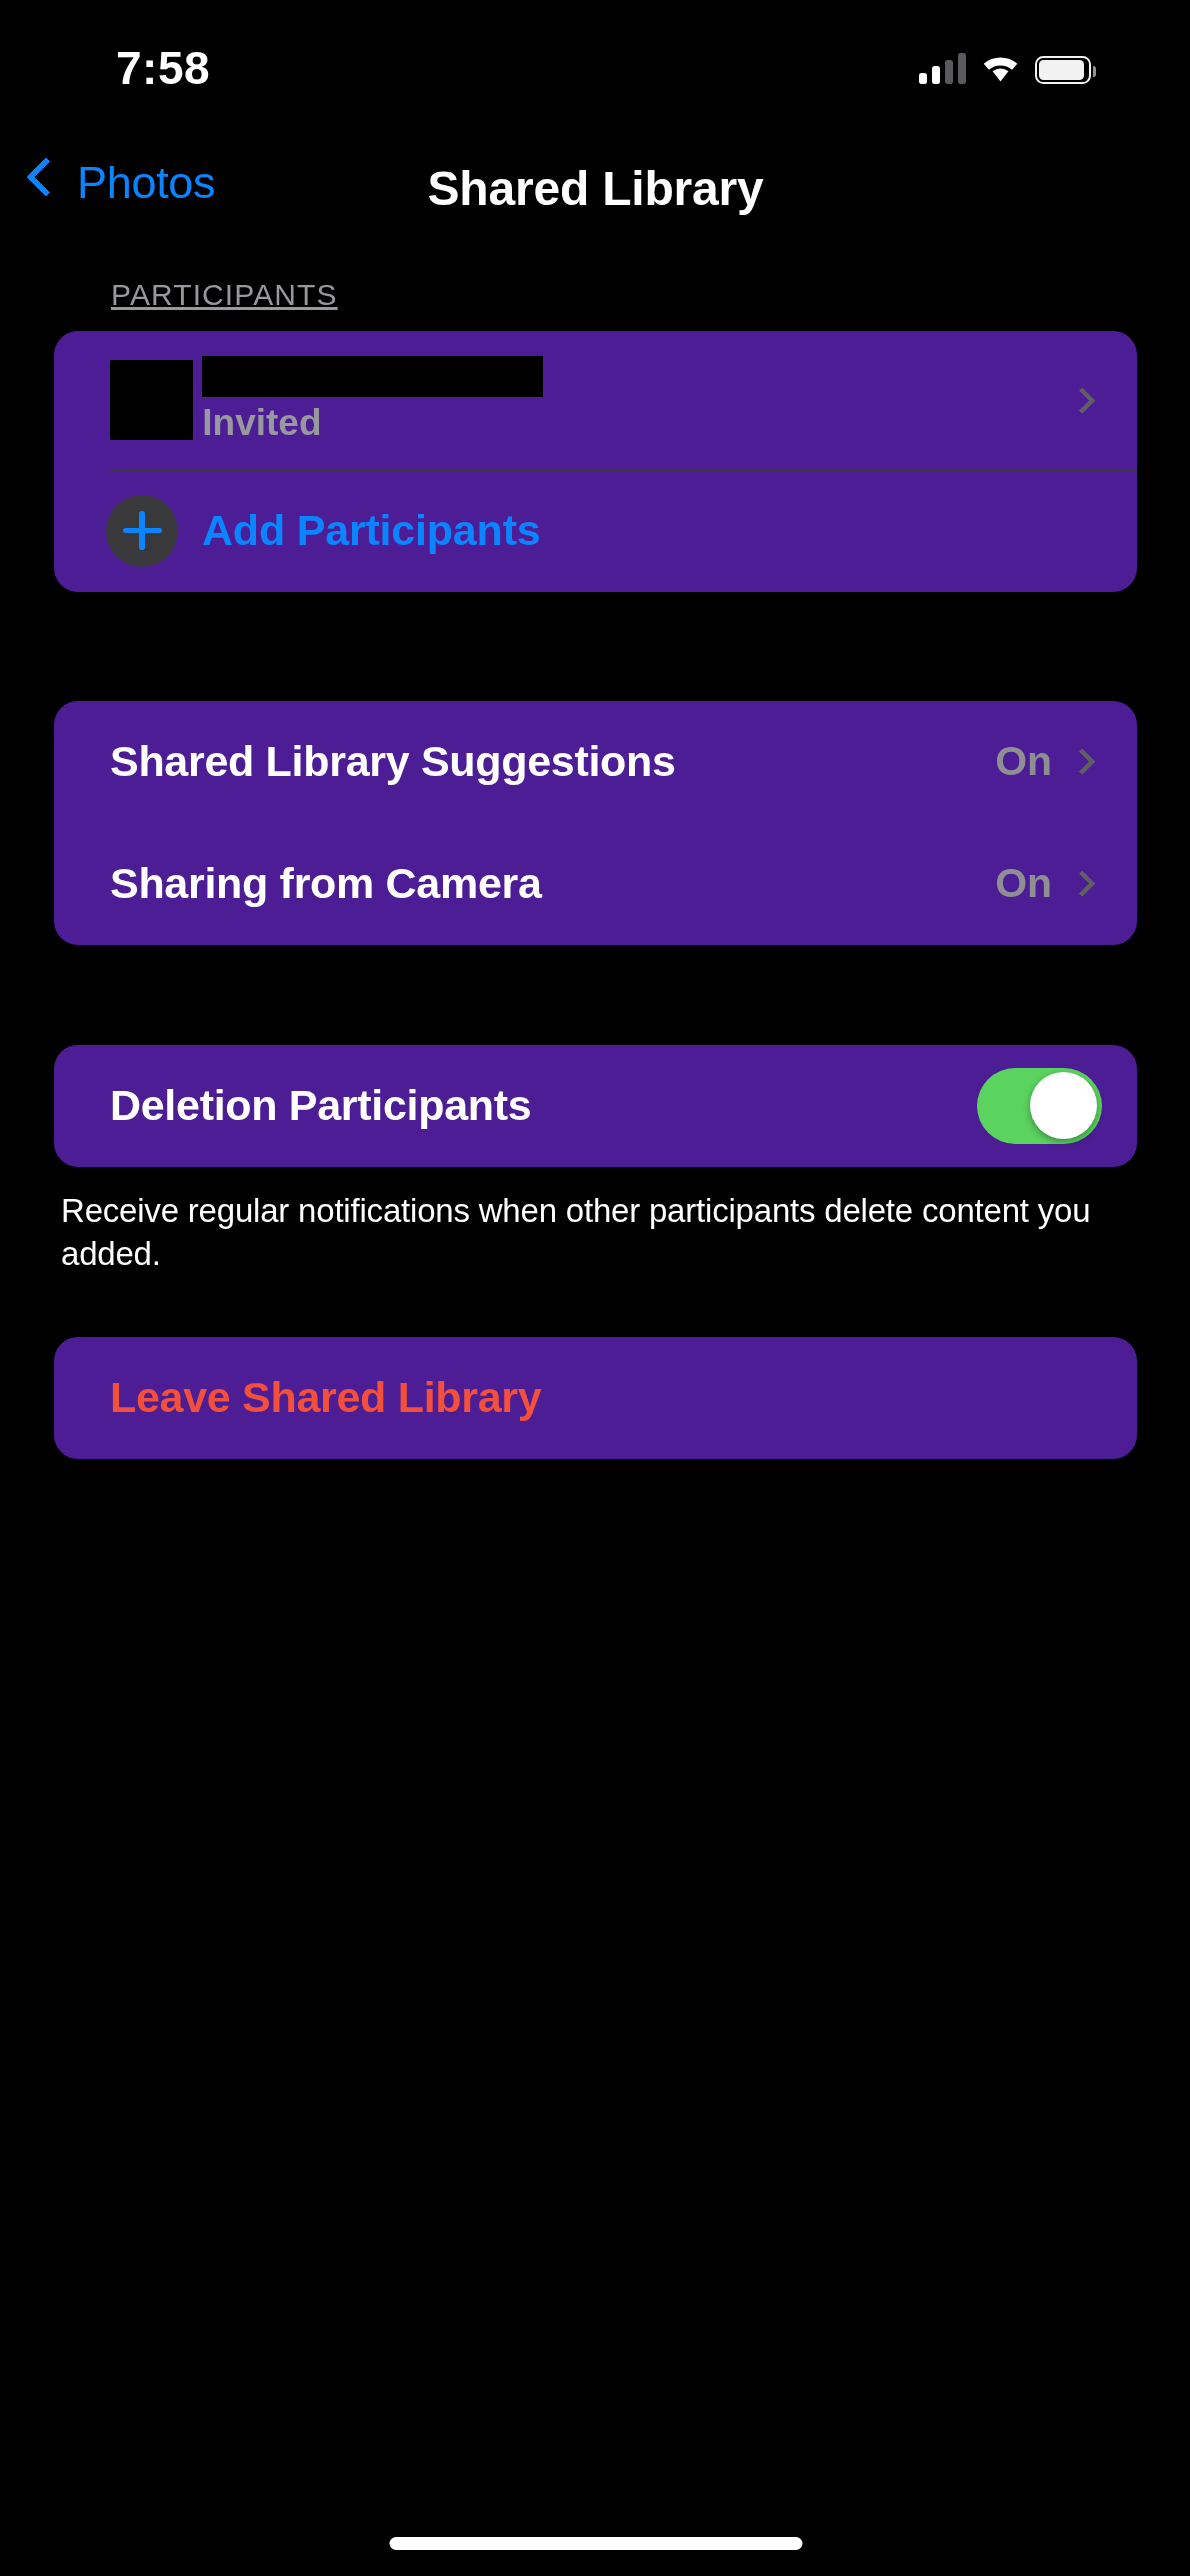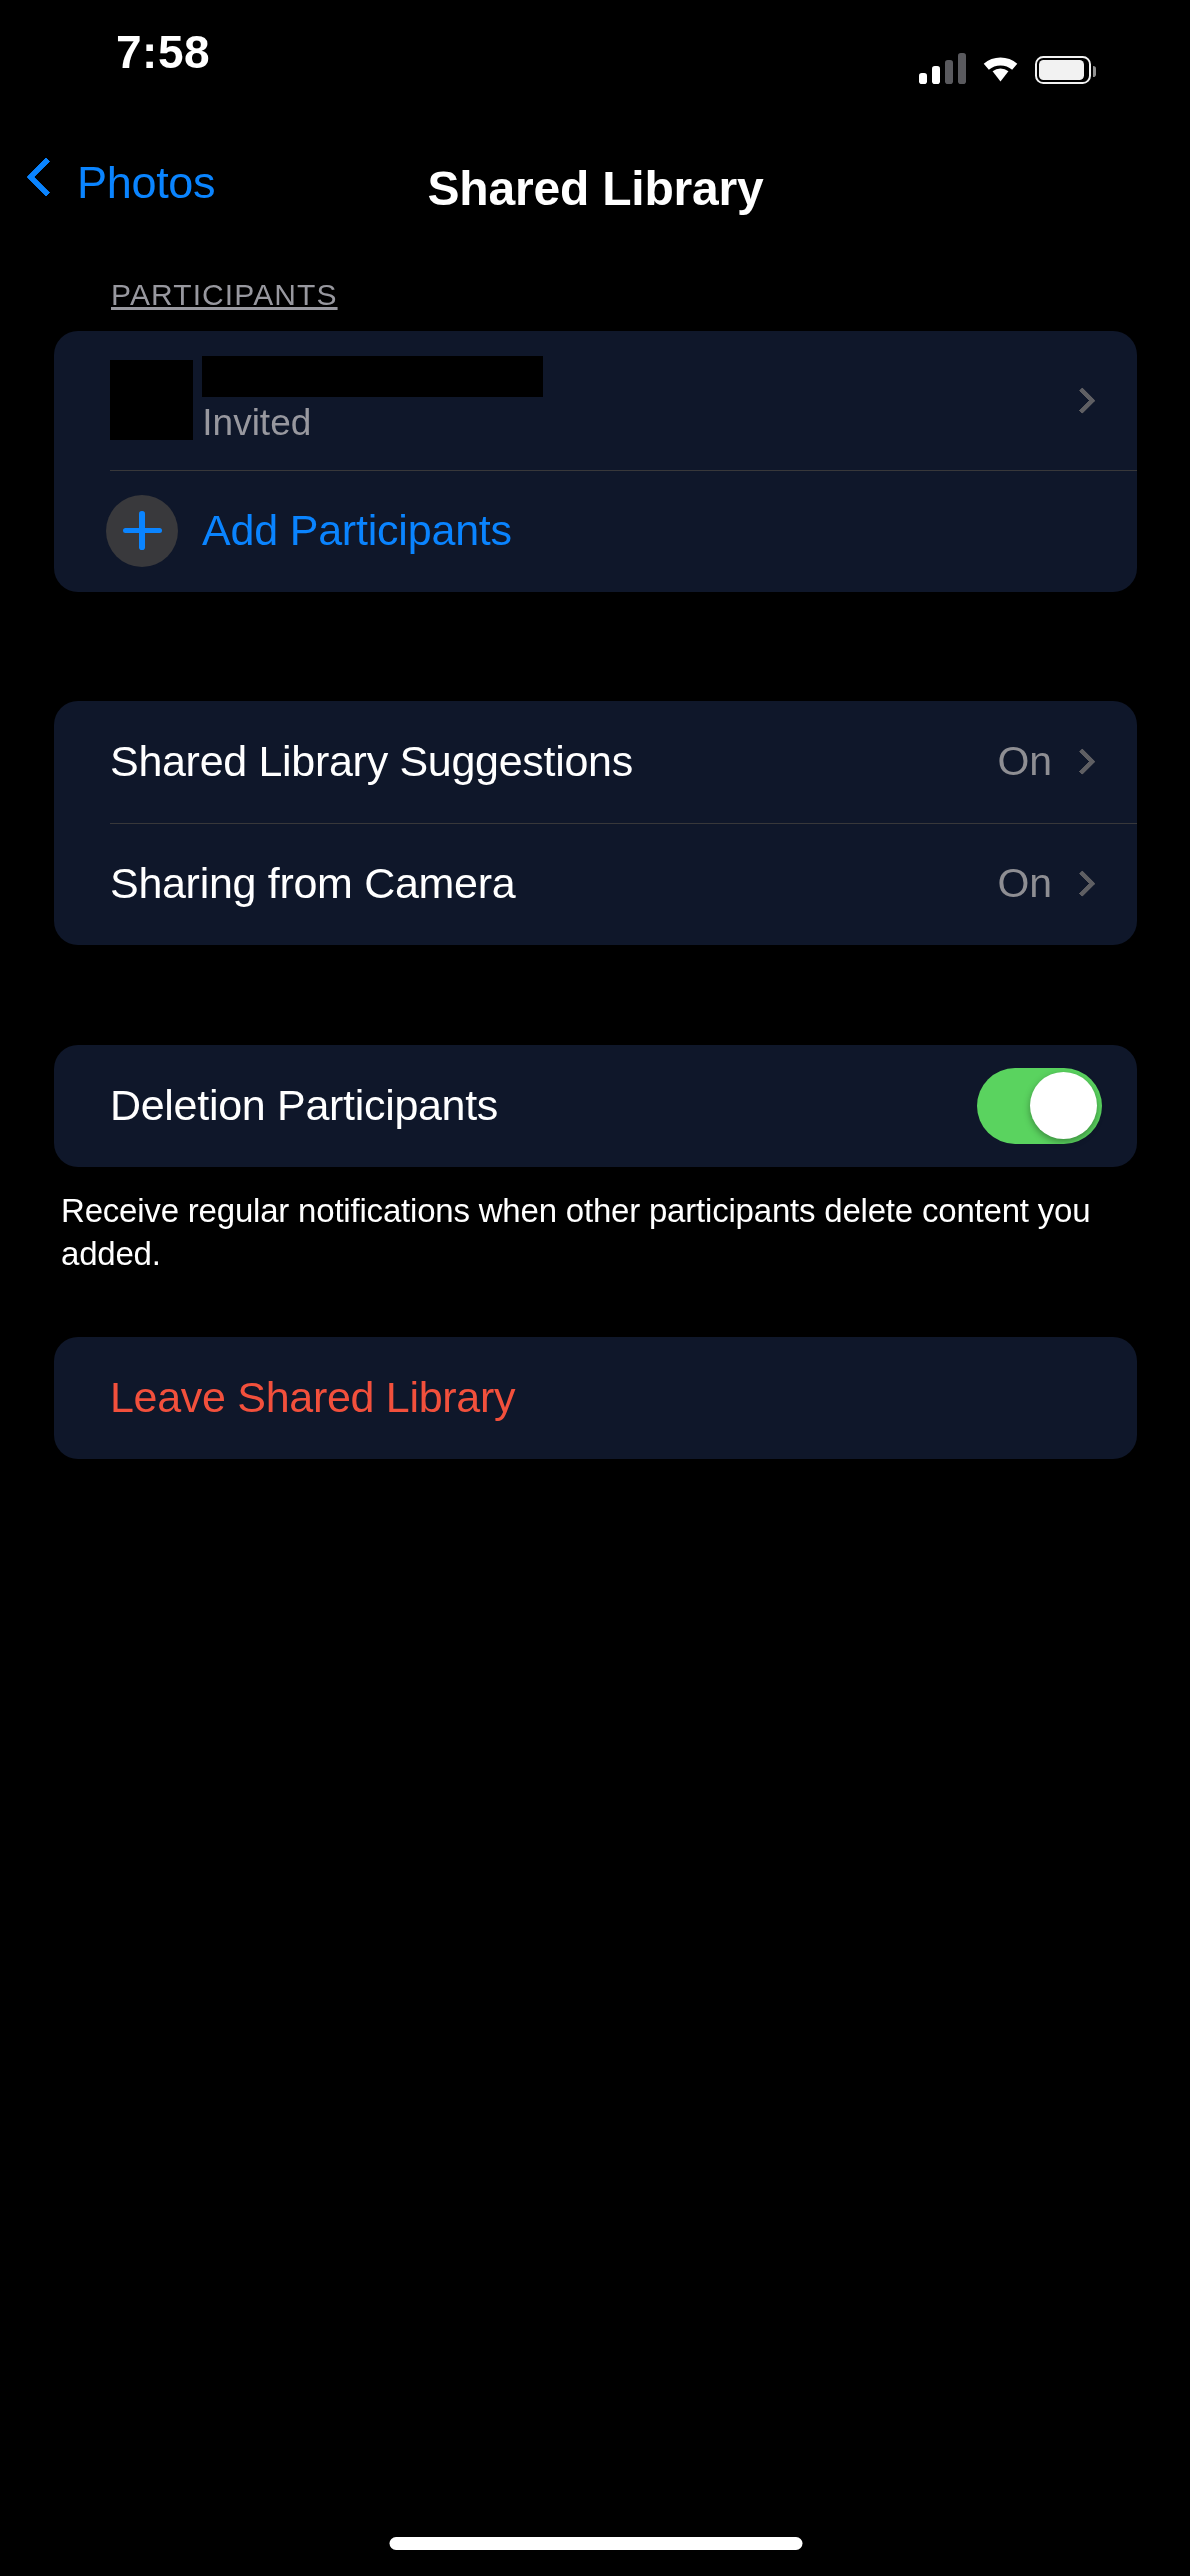--- a/index.html
+++ b/index.html
@@ -10,21 +10,21 @@
     -webkit-font-smoothing:antialiased;
     overflow:hidden;
   }
   .screen { position:relative; width:1191px; height:2576px; background:#000; }
 
   
   .statusbar {
     position:absolute; top:0; left:0; width:1191px; height:121px;
   }
   .sb-time {
-    position:absolute; left:116px; top:25px;
+    position:absolute; left:116px; top:41px;
     font-size:46px; font-weight:700; color:#fff;
     letter-spacing:0.5px;
   }
   .sb-right {
     position:absolute; right:100px; top:45px;
     display:flex; align-items:flex-end; gap:14px; height:39px;
   }
   
   .cell { display:flex; align-items:flex-end; gap:4.6px; height:32px; }
   .cell i { display:block; width:8.3px; border-radius:2.8px; background:#fff; }
@@ -71,21 +71,21 @@
   
   .content { position:absolute; top:278px; left:0; width:1191px; }
 
   .group-header {
     font-size:30px; color:#98989f; letter-spacing:1.1px;
     padding:0 0 18.5px 111px;
     text-decoration:underline;
   }
 
   .card {
-    margin:0 54px; background:#0f172a; border-radius:24px; overflow:hidden;
+    margin:0 54px; background:#4c1d95; border-radius:24px; overflow:hidden;font-weight:bold;
   }
 
   .row {
     position:relative; display:flex; align-items:center;
     min-height:122px; padding:0 35px 0 56px;
   }
   .row + .row::before{
     content:""; position:absolute; left:56px; right:0; top:0;
     height:1.9px; background:#38383a;
   }

